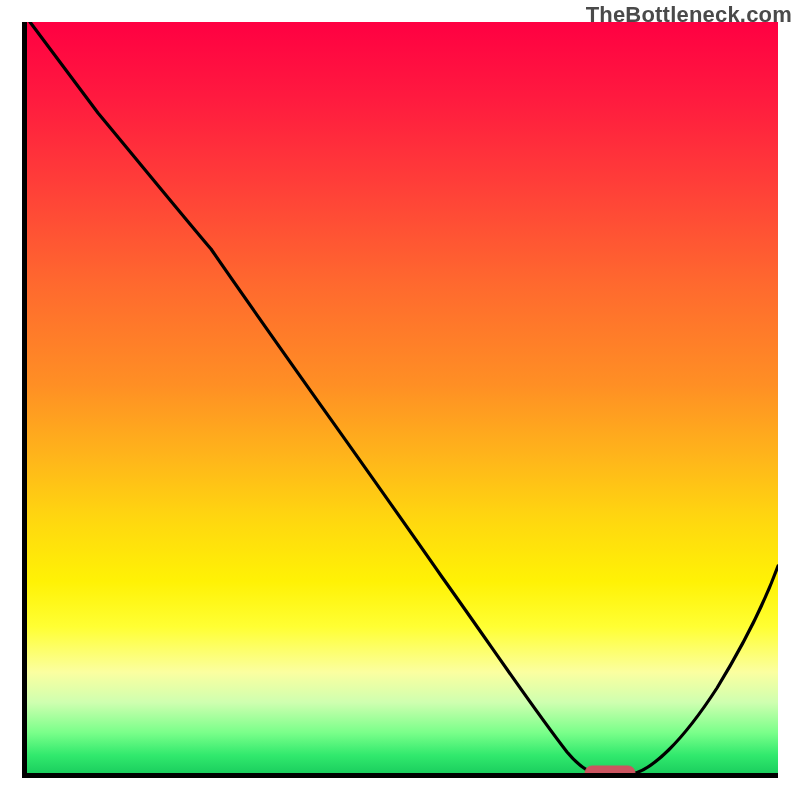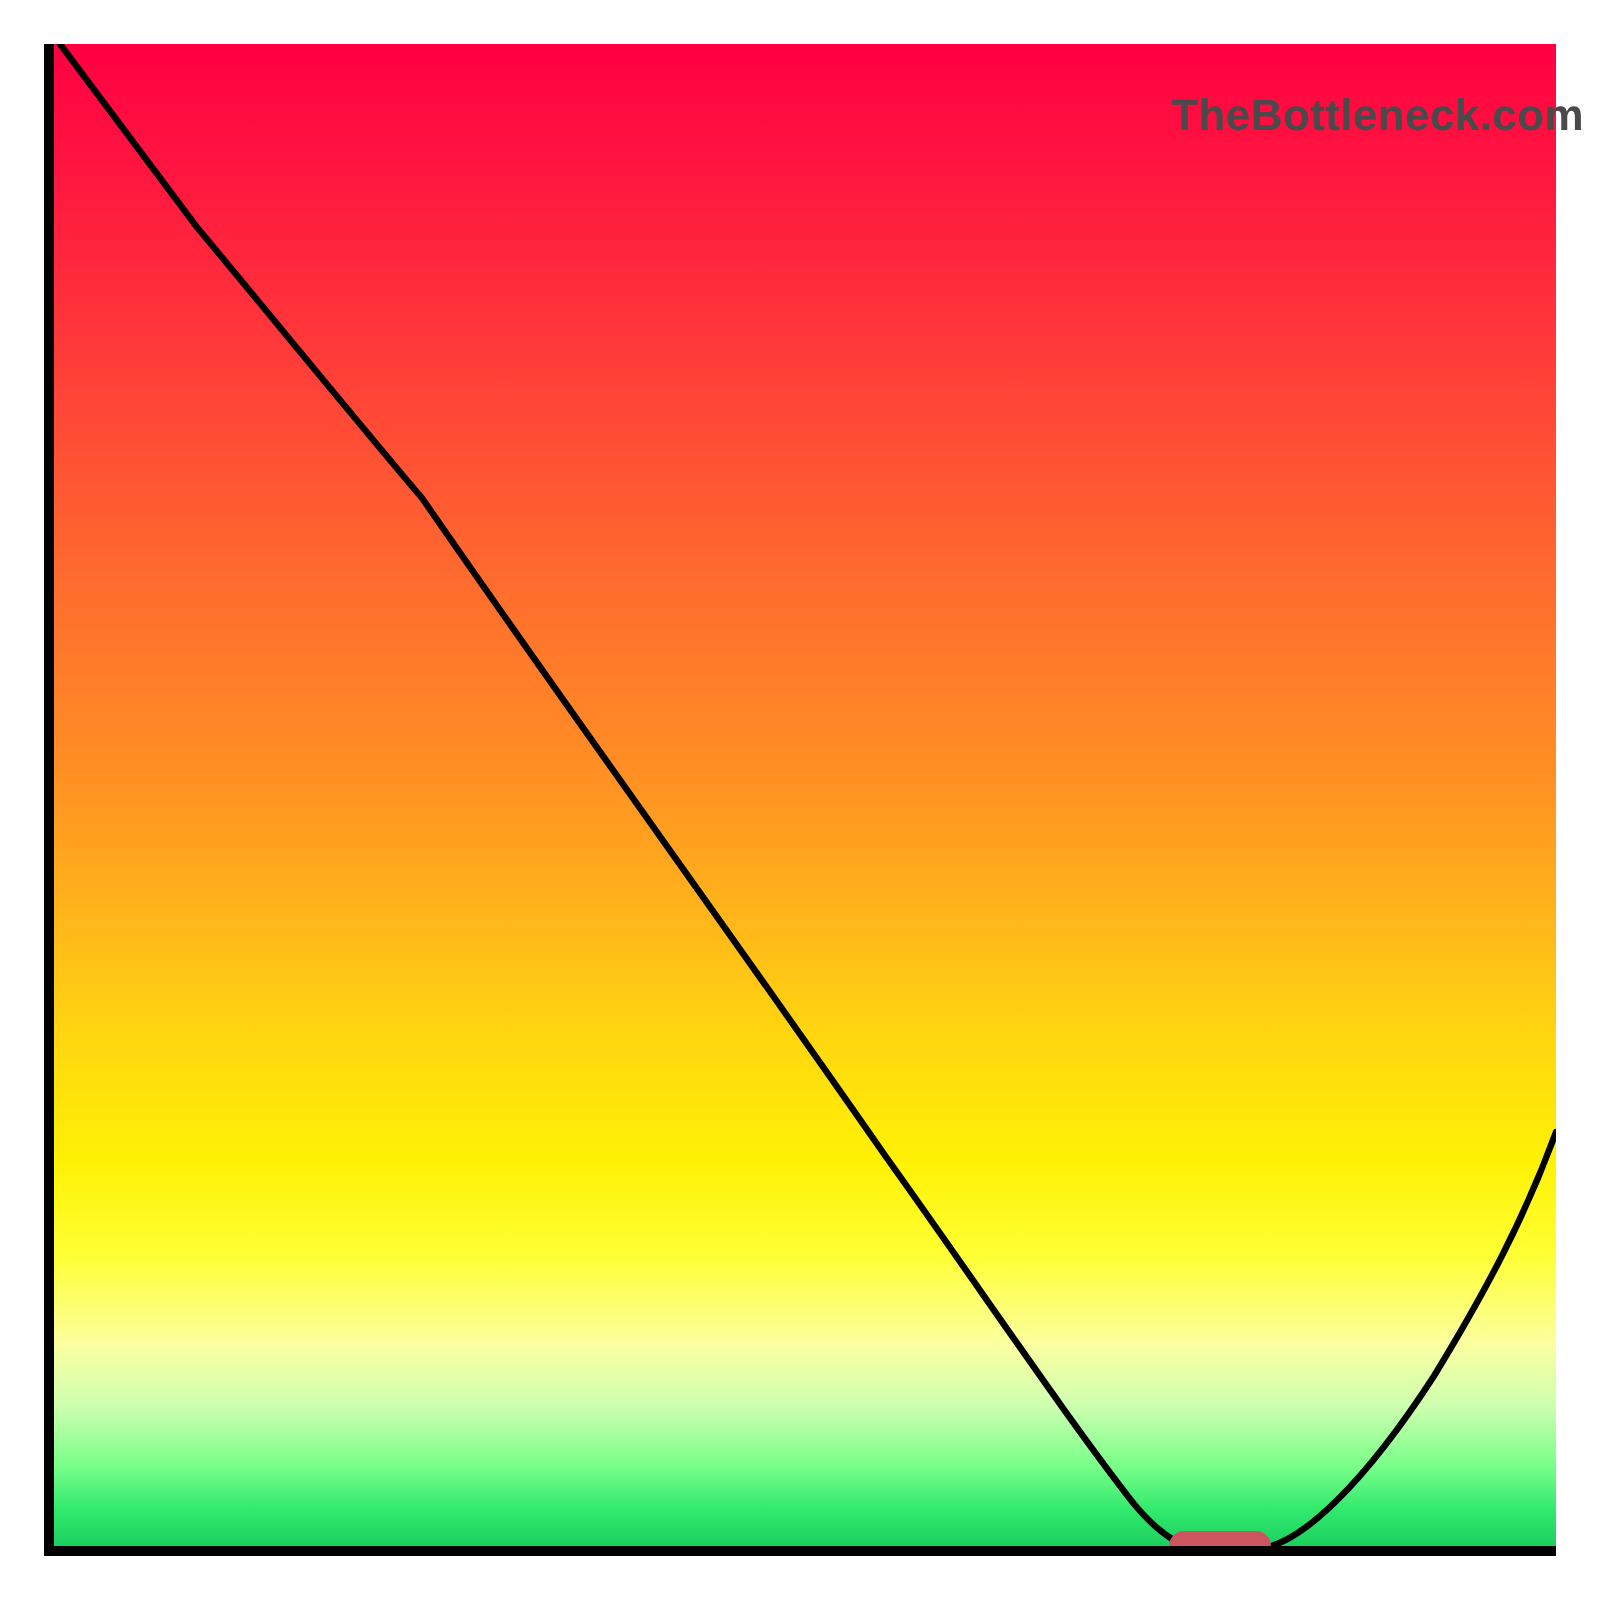--- a/index.html
+++ b/index.html
@@ -18,21 +18,20 @@
   }
   .watermark {
     position: absolute;
     top: 2px;
     right: 8px;
     font-size: 22px;
     font-weight: 600;
     color: #4a4a4a;
     letter-spacing: 0.2px;
     z-index: 10;
-    margin-top: 43px;
   }
   .plot {
     position: absolute;
     left: 22px;
     top: 22px;
     width: 756px;
     height: 756px;
     box-sizing: border-box;
     
     background: linear-gradient(to bottom,

